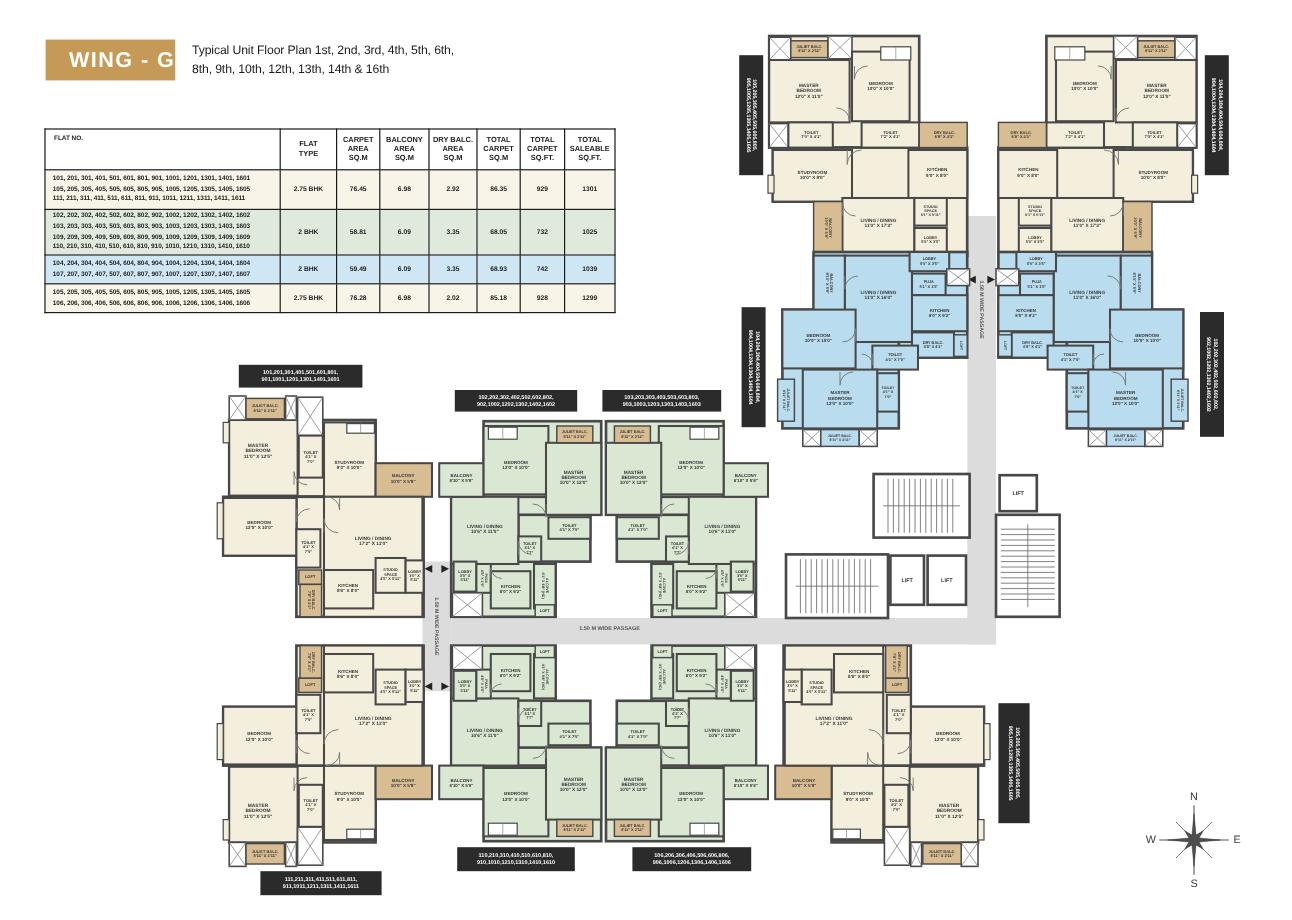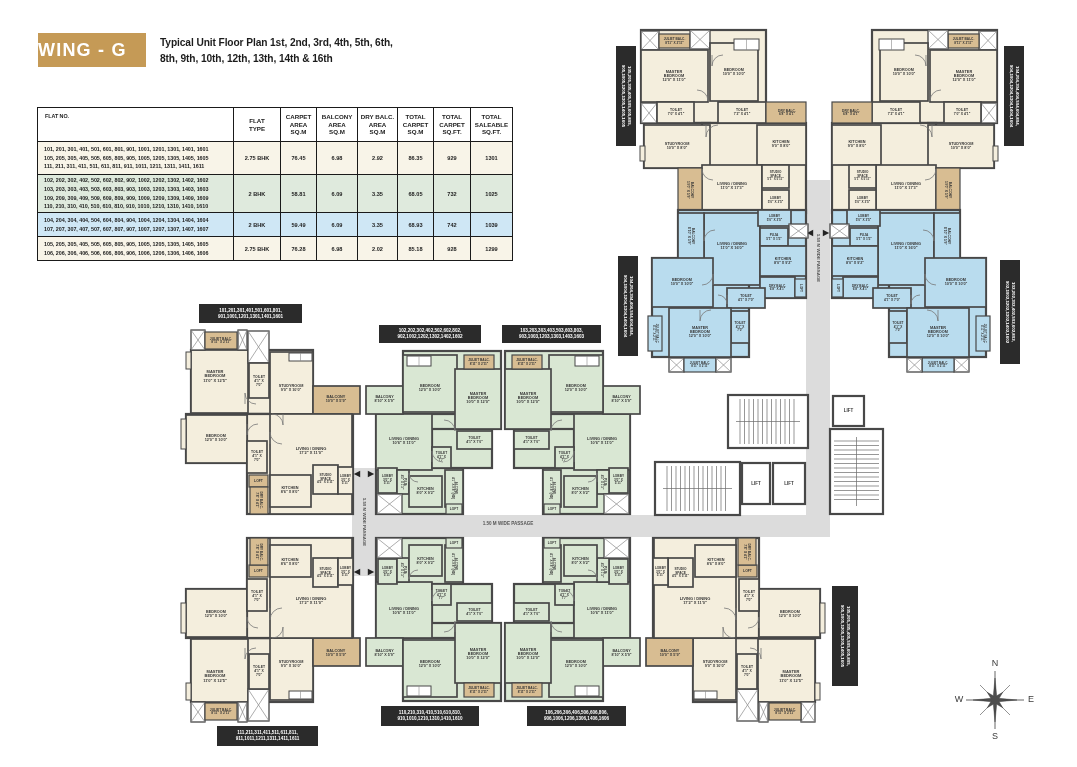--- a/index.html
+++ b/index.html
@@ -1,18 +1,18 @@
 <!DOCTYPE html>
 <html><head><meta charset="utf-8">
 <style>
 html,body{margin:0;padding:0;background:#fff;}
 body{width:1077px;height:767px;position:relative;overflow:hidden;font-family:"Liberation Sans",sans-serif;}
 .wing{position:absolute;left:38px;top:33px;width:108px;height:34px;background:#c59a56;color:#fff;
- font-size:18px;font-weight:700;text-align:left;line-height:34px;letter-spacing:1.2px;}
-.title{position:absolute;left:160px;top:35px;width:280px;font-size:10.2px;color:#1c1c1c;line-height:16px;font-weight:700;letter-spacing:-0.1px;}
+ font-size:18px;font-weight:700;text-align:right;line-height:34px;letter-spacing:1.2px;}
+.title{position:absolute;left:160px;top:35px;width:280px;font-size:10.2px;color:#1c1c1c;line-height:16px;font-weight:400;letter-spacing:-0.1px;}
 .tbl{position:absolute;left:37px;top:107px;}
 table{border-collapse:collapse;table-layout:fixed;width:475px;}
 td{border:1px solid #1a1a1a;text-align:center;vertical-align:middle;font-size:5.6px;font-weight:700;color:#222;padding:0 1px;line-height:8px;white-space:nowrap;overflow:hidden;}
 .hd td{font-size:6.2px;height:29px;line-height:7.4px;}
 .hd .fl{text-align:left;vertical-align:top;padding-left:7px;padding-top:4px;}
 td.fl{text-align:left;padding-left:6px;font-size:5.4px;letter-spacing:-0.05px;line-height:8.6px;}
 .r1 td{height:32px;background:#f8f4e8;}
 .r2 td{height:37px;background:#dfeadd;}
 .r3 td{height:23px;background:#cfe7f5;}
 .r4 td{height:23px;background:#f8f4e8;}

